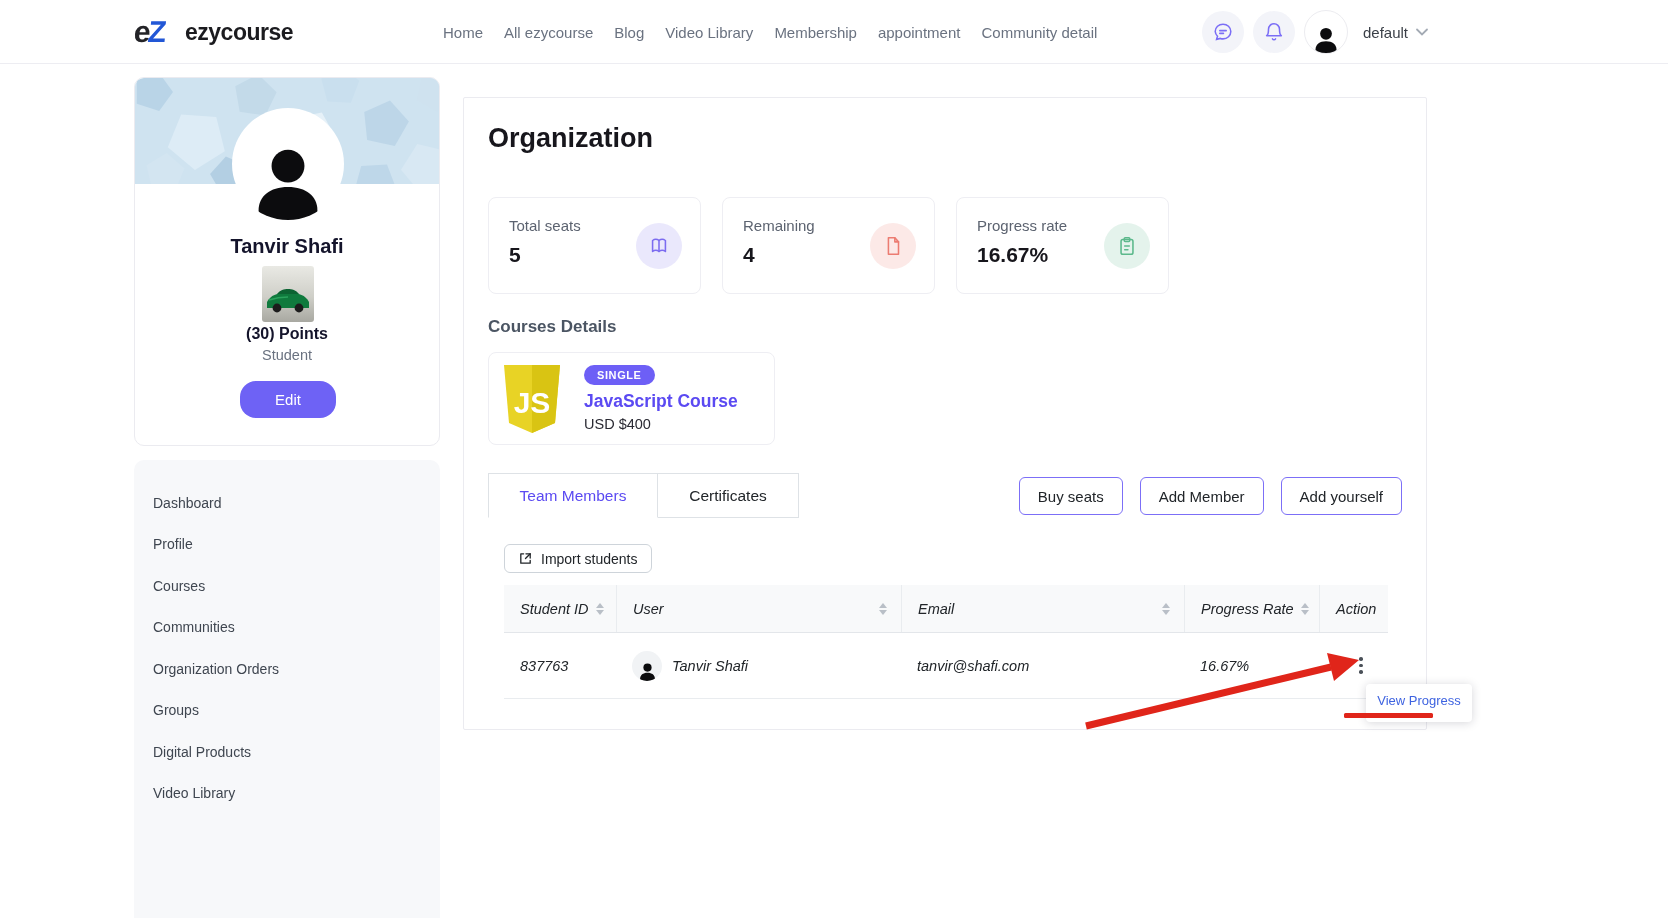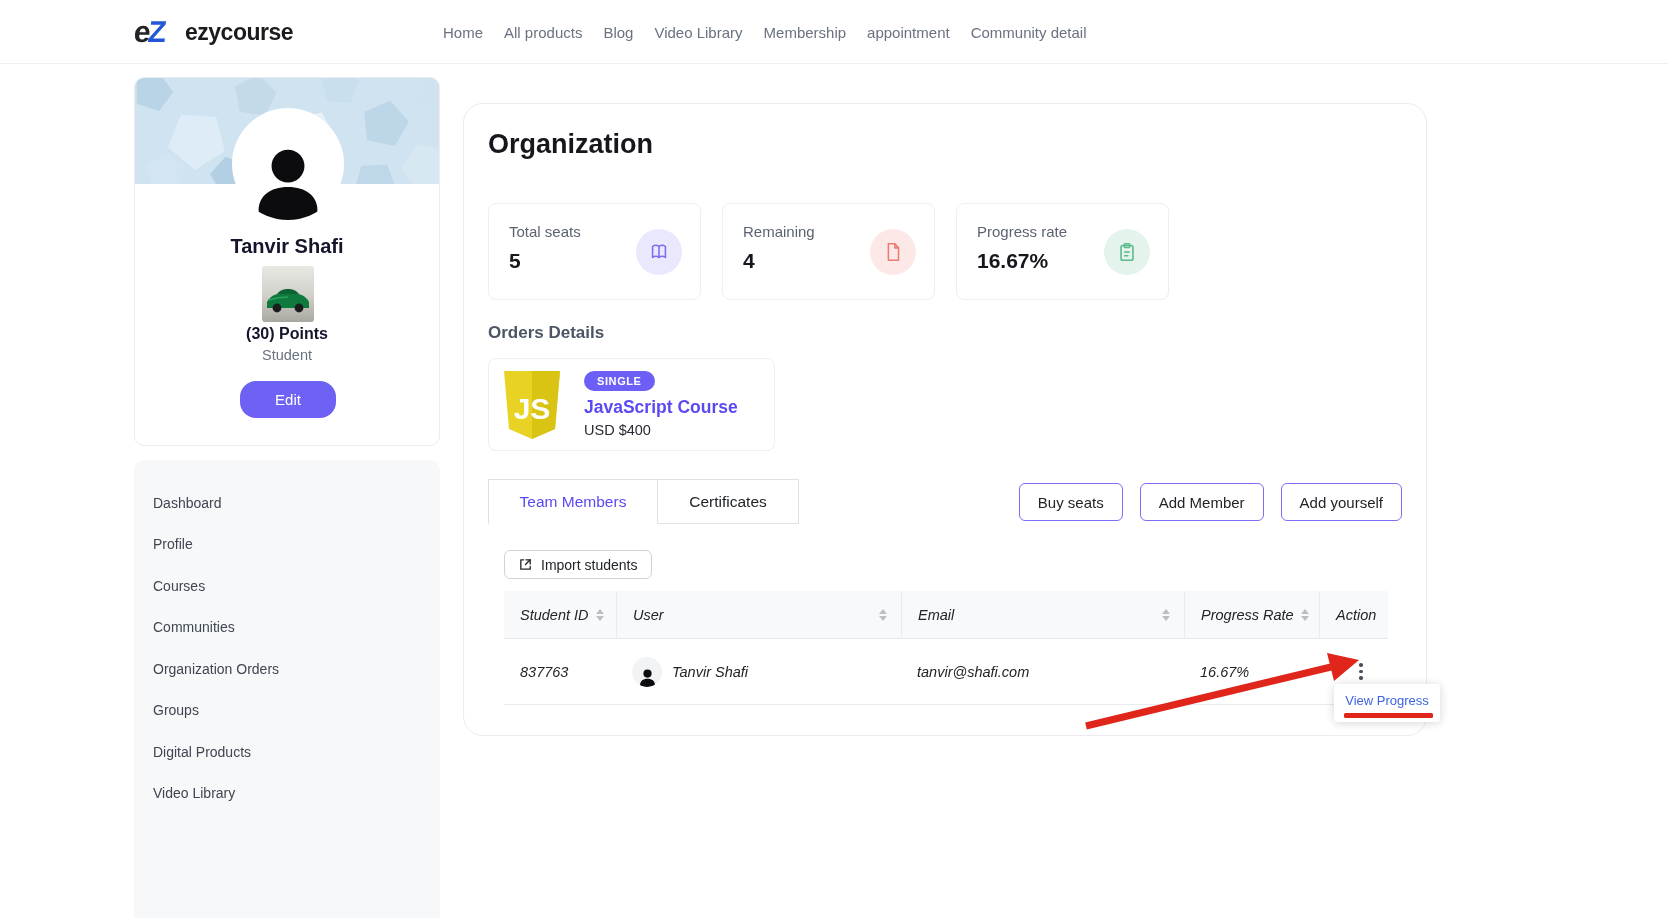--- a/index.html
+++ b/index.html
@@ -31,21 +31,21 @@
   .badge-img { position:absolute; top:188px; left:127px; width:52px; height:56px; border-radius:3px; overflow:hidden; }
   .points { position:absolute; top:247px; width:100%; text-align:center; font-weight:700; font-size:16px; color:#14142b; }
   .role { position:absolute; top:269px; width:100%; text-align:center; font-size:14.5px; color:#6a7280; }
   .edit-btn { position:absolute; top:303px; left:105px; width:96px; height:37px; background:#6e62f5; color:#fff; border:none; border-radius:16px; font-size:15px; font-family:inherit; cursor:pointer; }
 
   
   .side-menu { position:absolute; left:134px; top:460px; width:306px; height:458px; background:#f7f8fa; border-radius:10px 10px 0 0; padding-top:22px; }
   .side-item { height:41.5px; display:flex; align-items:center; padding-left:19px; color:#3f4650; font-size:14px; cursor:pointer; }
 
   
-  .main-card { position:absolute; left:463px; top:103px; width:964px; height:633px; background:#fff; border:1px solid #ebebf0; border-radius:20px; }
+  .main-card { position:absolute; left:463px; top:97px; width:964px; height:633px; background:#fff; border:1px solid #ebebf0; border-radius:2px; }
   .main-title { position:absolute; left:24px; top:25px; font-size:27px; font-weight:800; color:#17161c; }
 
   .stats { position:absolute; left:24px; top:99px; display:flex; gap:21px; }
   .stat-card { width:213px; height:97px; border:1px solid #eeeef3; border-radius:8px; position:relative; padding:19px 20px; background:#fff; }
   .stat-label { font-size:15px; color:#5c6370; }
   .stat-value { margin-top:9px; font-size:21px; font-weight:800; color:#17161c; }
   .stat-icon { position:absolute; right:18px; top:50%; transform:translateY(-50%); width:46px; height:46px; border-radius:50%; display:flex; align-items:center; justify-content:center; }
   .stat-icon.v0 { background:#eae8fc; }
   .stat-icon.v1 { background:#fce9e7; }
   .stat-icon.v2 { background:#e4f3ec; }
@@ -75,21 +75,21 @@
   .td { padding-left:16px; font-size:14.5px; color:#212529; display:flex; align-items:center; gap:10px; }
   .c0 { width:112px; } .c1 { width:285px; } .c2 { width:283px; } .c3 { width:135px; } .c4 { width:69px; }
   .sort { display:flex; flex-direction:column; gap:2px; }
   .caret-up { width:0; height:0; border-left:4px solid transparent; border-right:4px solid transparent; border-bottom:5px solid #b9bfc7; }
   .caret-down { width:0; height:0; border-left:4px solid transparent; border-right:4px solid transparent; border-top:5px solid #b9bfc7; }
   .row-avatar { width:30px; height:30px; border-radius:50%; background:#f1f3f5; overflow:hidden; display:flex; align-items:flex-end; justify-content:center; flex:0 0 30px; }
   .kebab { display:flex; flex-direction:column; gap:3px; align-items:center; padding-left:24px; cursor:pointer; }
   .kebab span { width:3.5px; height:3.5px; border-radius:50%; background:#4a5058; }
 
   
-  .popup { position:absolute; left:1334px; top:684px; width:106px; height:38px; background:#fff; border-radius:4px; box-shadow:0 1px 10px rgba(25,25,50,0.18); z-index:5; display:flex; justify-content:center; }
+  .popup { position:absolute; left:1366px; top:684px; width:106px; height:38px; background:#fff; border-radius:4px; box-shadow:0 1px 10px rgba(25,25,50,0.18); z-index:5; display:flex; justify-content:center; }
   .popup-label { font-size:13px; color:#3e63e0; margin-top:9px; cursor:pointer; }
   .annotation { position:absolute; left:0; top:0; width:1668px; height:918px; pointer-events:none; z-index:9; }
 </style>
 </head>
 <body>
 
 <svg width="0" height="0" style="position:absolute">
   <symbol id="person" viewBox="0 0 24 24">
     <circle cx="12" cy="8.6" r="4.7"></circle>
     <path d="M12 14.6c-5.2 0-8.4 2.7-8.4 6.6V24h16.8v-2.8c0-3.9-3.2-6.6-8.4-6.6z"></path>
@@ -99,26 +99,51 @@
 <div class="navbar">
   <div class="brand">
     <span class="logo-mark">
         <span class="logo-e">e</span>
         <span class="logo-z">Z</span>
       </span>
     <span class="brand-text">ezycourse</span>
   </div>
   <div class="nav-links">
     <span class="nav-link">Home</span>
-    <span class="nav-link">All products</span>
+    <span class="nav-link">All ezycourse</span>
     <span class="nav-link">Blog</span>
     <span class="nav-link">Video Library</span>
     <span class="nav-link">Membership</span>
     <span class="nav-link">appointment</span>
     <span class="nav-link">Community detail</span>
+  </div>
+  <div class="nav-right">
+    <div class="icon-circle">
+      <svg width="22" height="22" viewBox="0 0 24 24" fill="none" stroke="#7b6ef6" stroke-width="1.7" stroke-linecap="round">
+        <path d="M12 3.5c4.7 0 8.5 3.4 8.5 8s-3.8 8-8.5 8c-1 0-2-.2-2.9-.5l-4.1 1 1-3.4a8 8 0 0 1-2.5-5.1c0-4.6 3.8-8 8.5-8z"></path>
+        <path d="M8.5 10.5h7M8.5 13.5h4"></path>
+      </svg>
+    </div>
+    <div class="icon-circle">
+      <svg width="22" height="22" viewBox="0 0 24 24" fill="none" stroke="#7b6ef6" stroke-width="1.7" stroke-linecap="round" stroke-linejoin="round">
+        <path d="M18 9a6 6 0 1 0-12 0c0 6-2 7-2 7h16s-2-1-2-7z"></path>
+        <path d="M10.3 19.5a2 2 0 0 0 3.4 0"></path>
+      </svg>
+    </div>
+    <div class="avatar-circle">
+      <svg width="30" height="30" viewBox="0 0 24 24" fill="#0c0c0e">
+          <use href="#person"></use>
+        </svg>
+    </div>
+    <div class="account">
+      <span class="account-label">default</span>
+      <svg width="14" height="10" viewBox="0 0 14 10" fill="none" stroke="#a3aab4" stroke-width="1.8" stroke-linecap="round">
+          <path d="M2 2.5l5 5 5-5"></path>
+        </svg>
+    </div>
   </div>
 </div>
 
 <div class="profile-card">
   <div class="banner">
     <svg width="306" height="106" viewBox="0 0 306 106">
       <rect width="306" height="106" fill="#cfe3f0"></rect>
       <defs>
           <polygon id="pent" points="0,-20 19,-6.2 11.8,16.2 -11.8,16.2 -19,-6.2"></polygon>
         </defs>
@@ -205,21 +230,21 @@
       <div class="stat-icon v2">
         <svg width="22" height="22" viewBox="0 0 24 24" fill="none" stroke="#5cb98c" stroke-width="1.7" stroke-linecap="round" stroke-linejoin="round">
           <rect x="5.5" y="5" width="13" height="16" rx="2"></rect>
             <rect x="9" y="3" width="6" height="4" rx="1"></rect>
             <path d="M9.5 12h5M9.5 16h3.5"></path>
         </svg>
       </div>
     </div>
   </div>
 
-  <div class="pd-heading">Orders Details</div>
+  <div class="pd-heading">Courses Details</div>
 
   <div class="product-card">
     <svg width="60" height="72" viewBox="0 0 60 72">
       <path d="M2 2h56l-5 58-23 10-23-10z" fill="#e8d325"></path>
       <path d="M30 2h28l-5 58-23 10z" fill="#d9c413"></path>
       <text x="30" y="50" text-anchor="middle" font-family="Liberation Sans, sans-serif" font-size="30" font-weight="800" fill="#ffffff">JS</text>
     </svg>
     <div class="product-info">
       <span class="badge-single">SINGLE</span>
       <div class="product-title">JavaScript Course</div>

